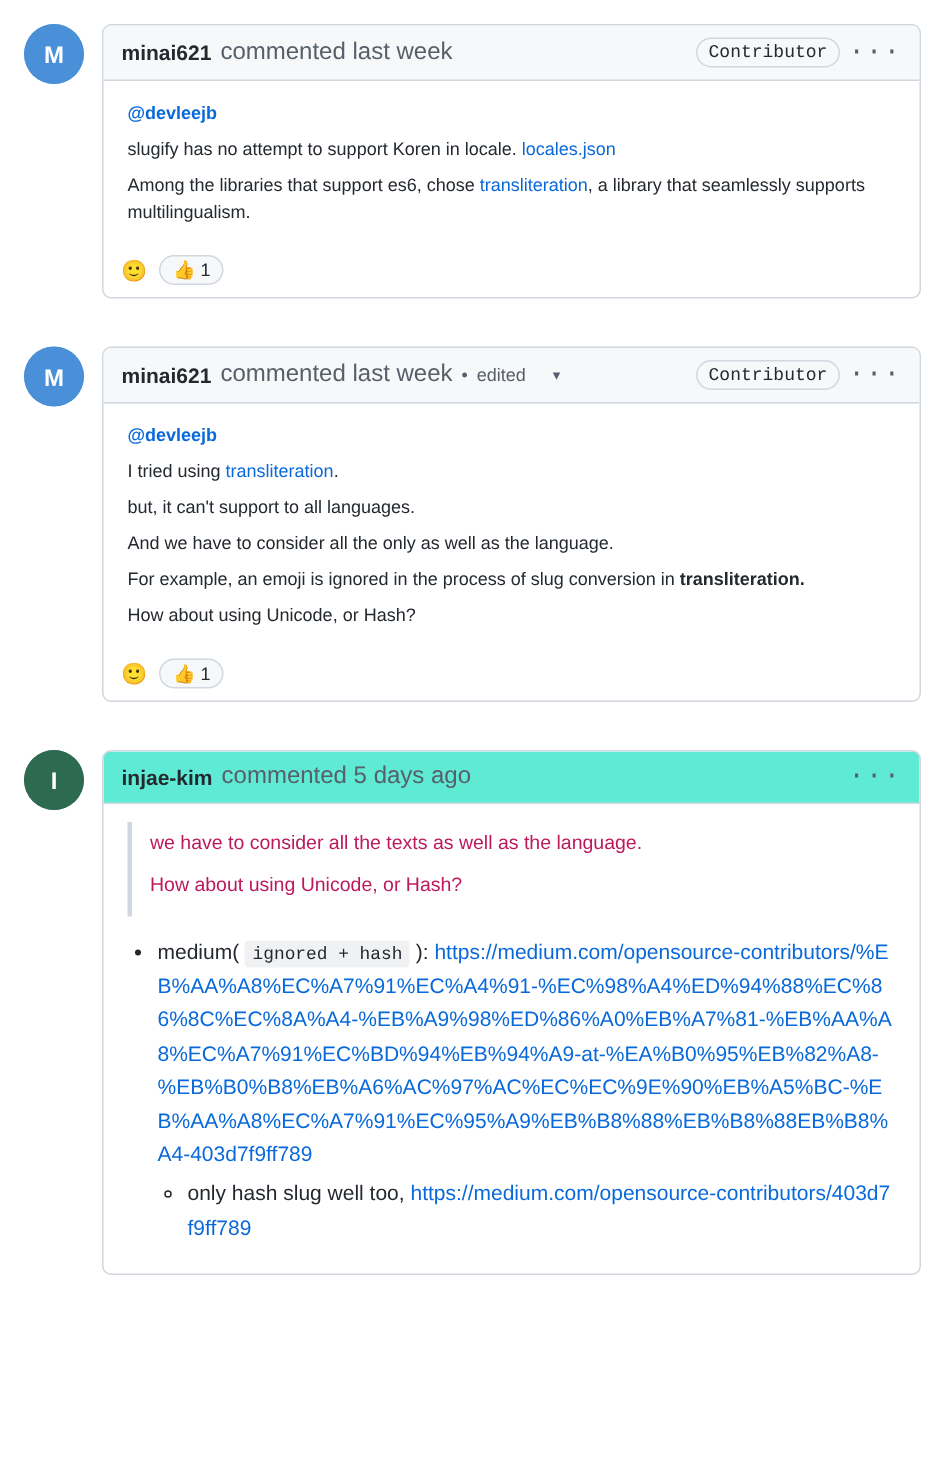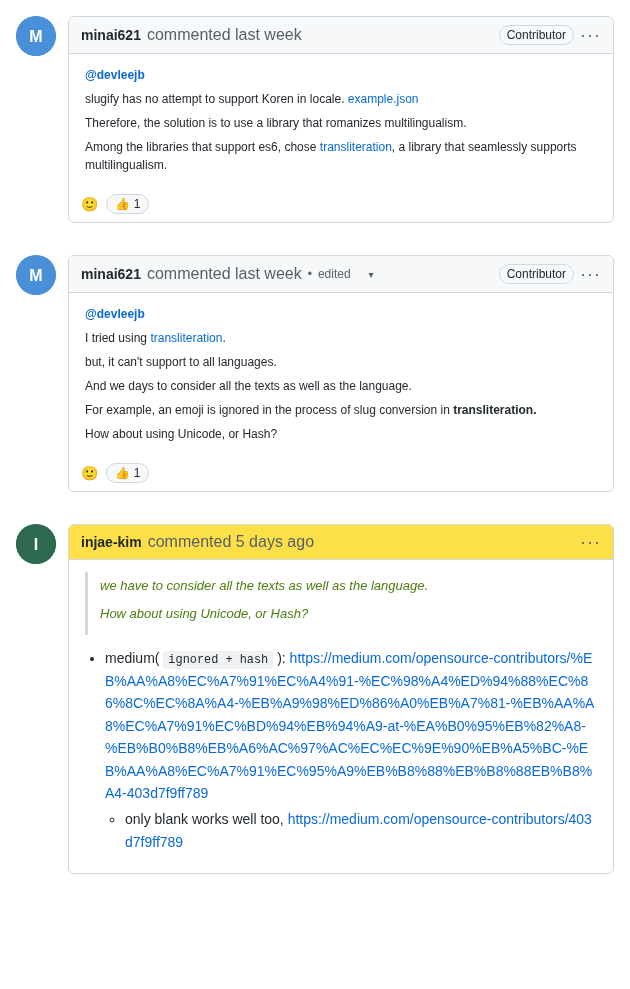--- a/index.html
+++ b/index.html
@@ -47,20 +47,21 @@
     .comment-header-left {
       display: flex;
       align-items: center;
       gap: 6px;
       flex-wrap: wrap;
     }
     .comment-header-right {
       display: flex;
       align-items: center;
       gap: 6px;
+      font-family: Liberation Mono, monospace;
     }
     .username {
       font-weight: 600;
       color: #24292f;
       font-size: 14px;
       text-align: center;
     }
     .comment-meta {
       color: #57606a;
       font-size: 16px;
@@ -145,21 +146,21 @@
       flex: 1;
       border: 1px solid #d0d7de;
       border-radius: 6px;
       overflow: hidden;
     }
     .injae-header {
       display: flex;
       align-items: center;
       justify-content: space-between;
       padding: 8px 12px;
-      background: #fde047;
+      background: #5eead4;
       border-bottom: 1px solid #d0d7de;
     }
     .injae-body {
       padding: 12px 16px;
       font-size: 14px;
       line-height: 1.6;
     }
     .injae-body p { margin-bottom: 8px; }
     .injae-body ul {
       margin: 8px 0 8px 20px;
@@ -200,22 +201,21 @@
       </div>
       <div class="comment-header-right">
         <span class="badge badge-contributor">Contributor</span>
         <span class="three-dots">···</span>
       </div>
     </div>
     <div class="comment-body">
       <p>
         <span class="mention">@devleejb</span>
       </p>
-      <p>slugify has no attempt to support Koren in locale. <a class="link" href="#">example.json</a></p>
-      <p>Therefore, the solution is to use a library that romanizes multilingualism.</p>
+      <p>slugify has no attempt to support Koren in locale. <a class="link" href="#">locales.json</a></p>
       <p>Among the libraries that support es6, chose <a class="link" href="#">transliteration</a>, a library that seamlessly supports multilingualism.</p>
     </div>
     <div class="comment-footer">
       <span class="emoji-smiley">🙂</span>
       <span class="reaction-btn">👍 1</span>
     </div>
   </div>
 </div>
 
 <div class="spacer-block"></div>
@@ -242,21 +242,21 @@
         <span class="badge badge-contributor">Contributor</span>
         <span class="three-dots">···</span>
       </div>
     </div>
     <div class="comment-body">
       <p>
         <span class="mention">@devleejb</span>
       </p>
       <p>I tried using <a class="link" href="#">transliteration</a>.</p>
       <p>but, it can't support to all languages.</p>
-      <p>And we days to consider all the texts as well as the language.</p>
+      <p>And we have to consider all the only as well as the language.</p>
       <p>For example, an emoji is ignored in the process of slug conversion in <strong>transliteration.</strong></p>
       <p>How about using Unicode, or Hash?</p>
     </div>
     <div class="comment-footer">
       <span class="emoji-smiley">🙂</span>
       <span class="reaction-btn">👍 1</span>
     </div>
   </div>
 </div>
 
@@ -273,31 +273,31 @@
     <div class="injae-header">
       <div class="comment-header-left">
         <span class="username">injae-kim</span>
         <span class="comment-meta">commented 5 days ago</span>
       </div>
       <div class="comment-header-right">
         <span class="three-dots">···</span>
       </div>
     </div>
     <div class="injae-body">
-      <blockquote style="border-left:3px solid #d0d7de;margin:0 0 12px 0;padding:4px 12px;color:#4d7c0f;font-size:13px;line-height:1.5;font-style:italic;">
+      <blockquote style="border-left:3px solid #d0d7de;margin:0 0 12px 0;padding:4px 12px;color:#be185d;font-size:13px;line-height:1.5;">
         <p>we have to consider all the texts as well as the language.</p>
         <p>How about using Unicode, or Hash?</p>
       </blockquote>
       <ul>
         <li>
           <span>medium( <code>ignored + hash</code> ): </span>
           <a class="link" href="#" style="word-break:break-all;text-align:right;">https://medium.com/opensource-contributors/%EB%AA%A8%EC%A7%91%EC%A4%91-%EC%98%A4%ED%94%88%EC%86%8C%EC%8A%A4-%EB%A9%98%ED%86%A0%EB%A7%81-%EB%AA%A8%EC%A7%91%EC%BD%94%EB%94%A9-at-%EA%B0%95%EB%82%A8-%EB%B0%B8%EB%A6%AC%97%AC%EC%EC%9E%90%EB%A5%BC-%EB%AA%A8%EC%A7%91%EC%95%A9%EB%B8%88%EB%B8%88EB%B8%A4-403d7f9ff789</a>
           <ul>
             <li>
-              <span>only blank works well too, </span>
+              <span>only hash slug well too, </span>
               <a class="link" href="#" style="word-break:break-all;">https://medium.com/opensource-contributors/403d7f9ff789</a>
             </li>
           </ul>
         </li>
 
       </ul>
 
     </div>
 
   </div>

